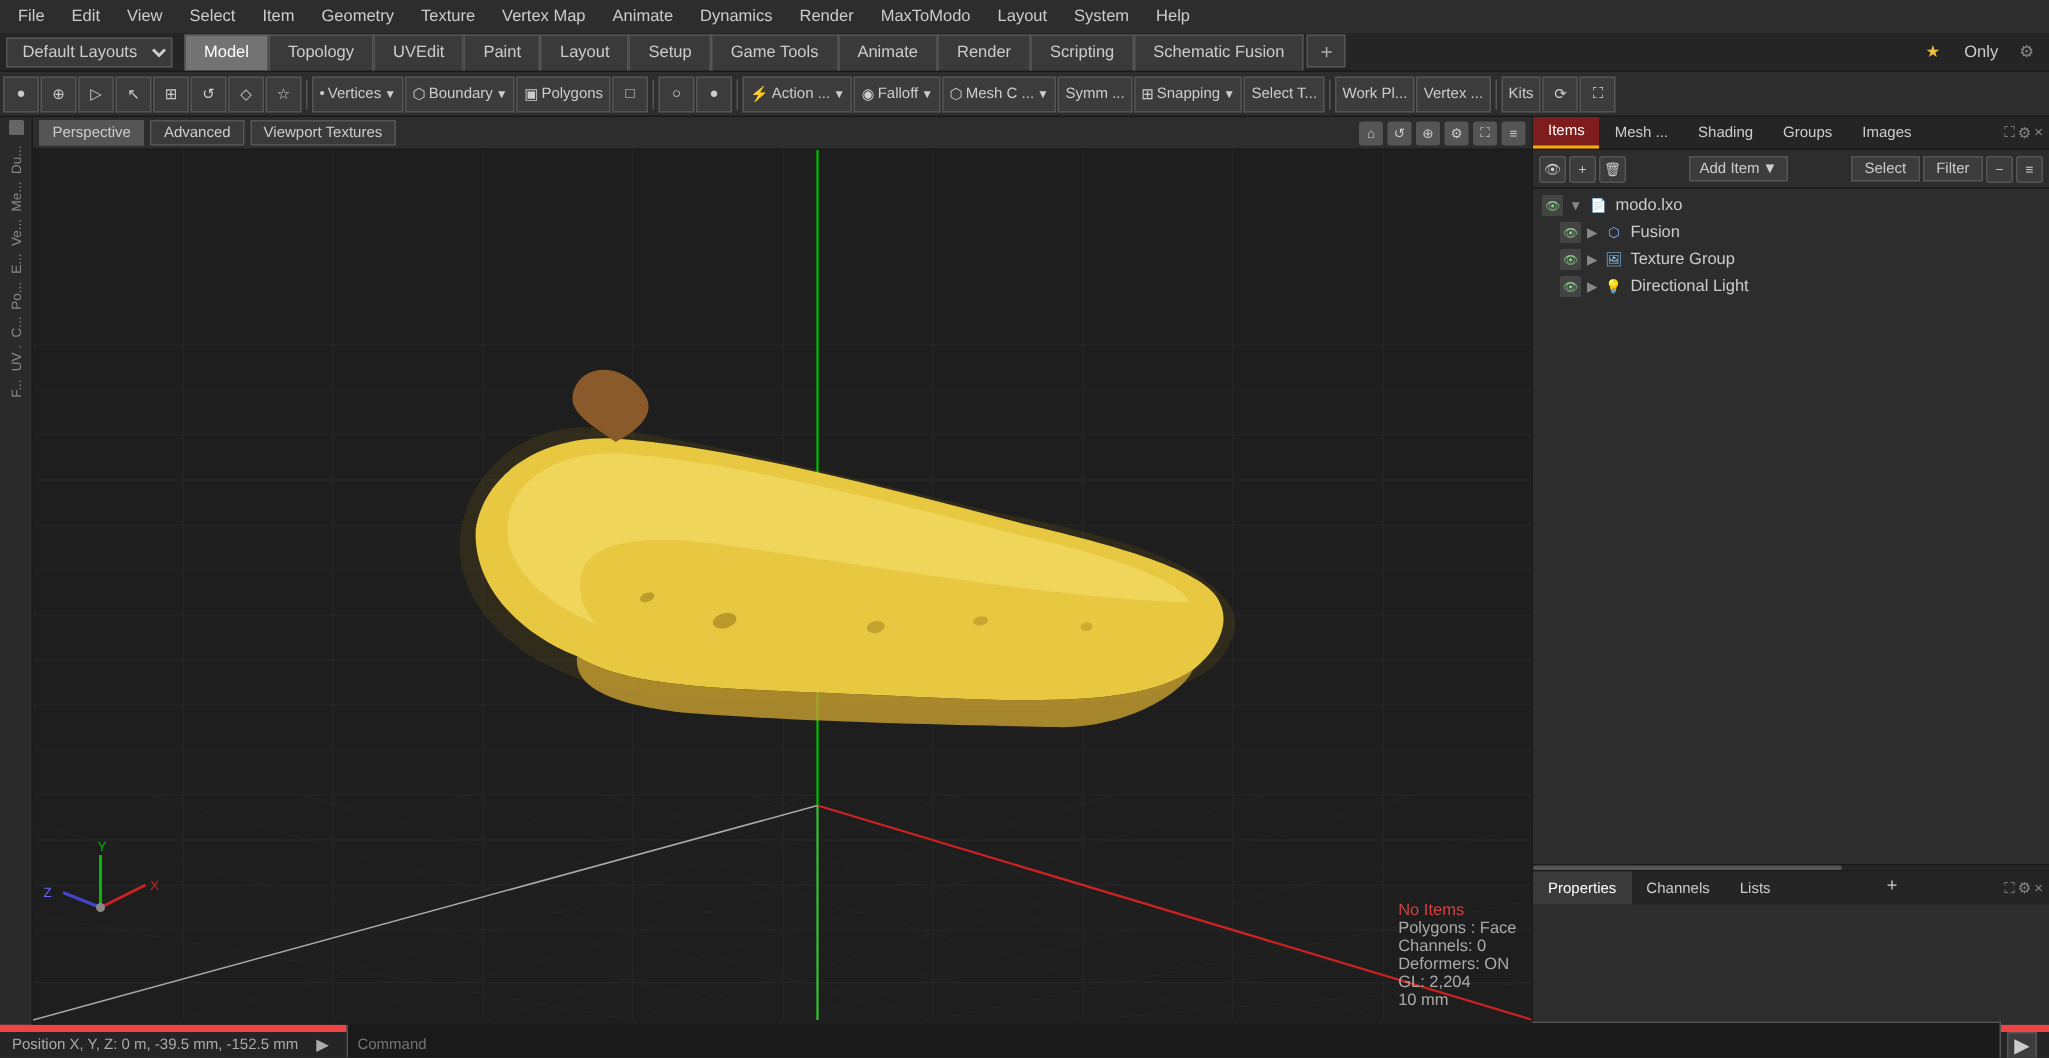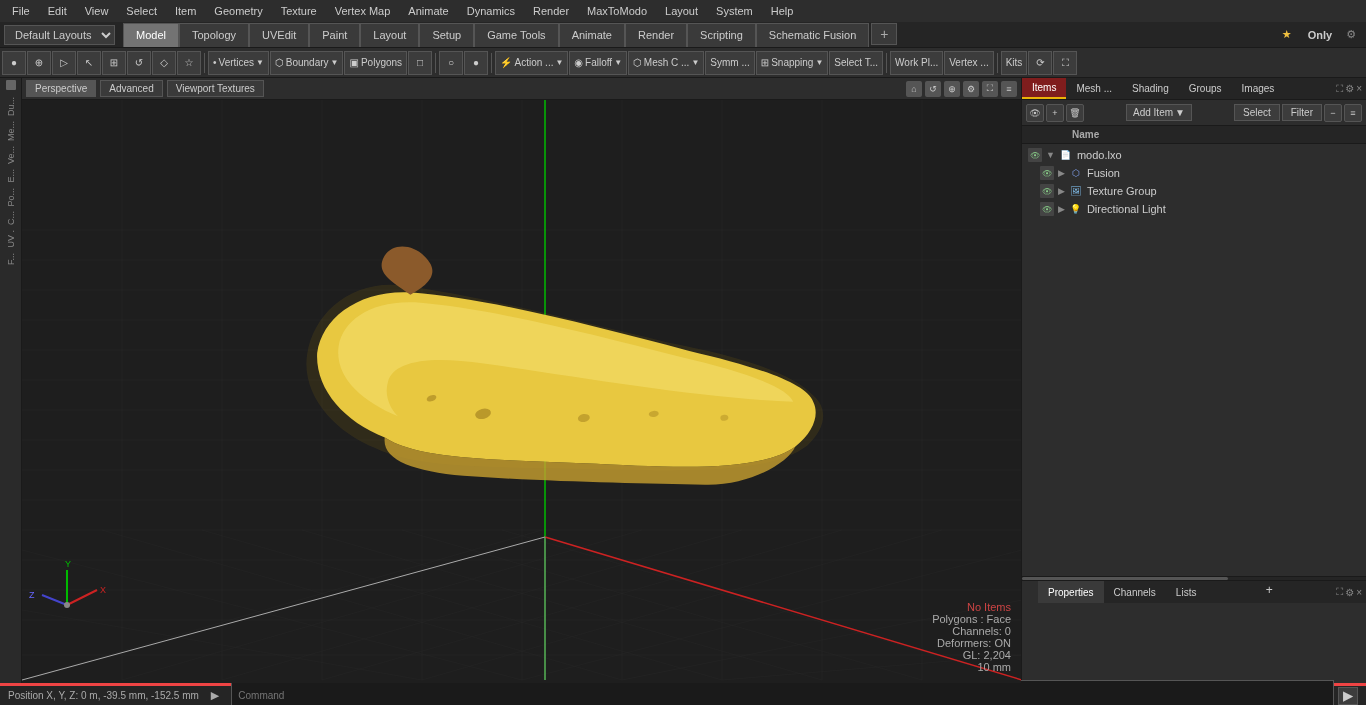--- a/index.html
+++ b/index.html
@@ -10,21 +10,21 @@
     .menu-item { padding: 2px 8px; cursor: pointer; color: #ccc; font-size: 11px; }
 
     
     #layout-tabs { display: flex; align-items: center; background: #252525; height: 26px; border-bottom: 1px solid #1a1a1a; }
     .layout-selector { background: #3a3a3a; color: #ccc; border: 1px solid #555; padding: 2px 6px; font-size: 11px; margin-left: 4px; height: 20px; }
     .tab-group { display: flex; margin-left: 8px; }
     .tab-btn { padding: 3px 12px; background: #3a3a3a; color: #ccc; border: 1px solid #555; border-bottom: none; cursor: pointer; font-size: 11px; height: 24px; display: flex; align-items: center; }
     .tab-btn.active { background: #737373; color: #fff; }
     .tab-add { padding: 2px 8px; background: #3a3a3a; color: #aaa; border: 1px solid #555; cursor: pointer; font-size: 14px; height: 22px; display: flex; align-items: center; margin-left: 2px; }
     .tab-star { color: #f0c040; margin-left: auto; padding: 0 6px; }
-    .tab-only { color: #ccc; padding: 0 6px; font-weight: bold; }
+    .tab-only { color: #ccc; padding: 0 6px; }
 
     
     #toolbar { display: flex; align-items: center; background: #2d2d2d; height: 30px; padding: 0 2px; gap: 1px; border-bottom: 1px solid #1a1a1a; flex-wrap: wrap; }
     .tool-btn { display: flex; align-items: center; justify-content: center; padding: 2px 4px; background: #3c3c3c; border: 1px solid #555; cursor: pointer; height: 24px; color: #ccc; font-size: 10px; min-width: 24px; }
     .tool-btn.icon-only { width: 24px; }
     .tool-sep { width: 1px; background: #555; height: 20px; margin: 0 2px; }
     .tool-dropdown { display: flex; align-items: center; background: #3c3c3c; border: 1px solid #555; padding: 2px 4px; height: 24px; cursor: pointer; color: #ccc; font-size: 10px; gap: 2px; }
     .tool-dropdown .arrow { font-size: 8px; }
 
     
@@ -40,21 +40,21 @@
     #viewport-header { display: flex; align-items: center; background: #2d2d2d; height: 22px; padding: 0 4px; gap: 4px; border-bottom: 1px solid #1a1a1a; }
     .vp-tab { padding: 2px 8px; cursor: pointer; color: #ccc; font-size: 10px; background: #3a3a3a; border: 1px solid #555; }
     .vp-tab.active { background: #555; }
     .vp-controls { margin-left: auto; display: flex; gap: 3px; }
     .vp-icon { width: 16px; height: 16px; background: #555; border-radius: 2px; cursor: pointer; display: flex; align-items: center; justify-content: center; font-size: 9px; color: #ccc; }
 
     
     #viewport-3d { flex: 1; position: relative; overflow: hidden; background: #1a1a1a; }
 
     
-    #viewport-status { position: absolute; bottom: 10px; right: 10px; text-align: right; font-size: 11px; }
+    #viewport-status { position: absolute; bottom: 10px; right: 10px; text-align: left; font-size: 11px; }
     .status-no-items { color: #cc4444; }
     .status-info { color: #aaa; }
 
     
     #right-panel { width: 345px; background: #2d2d2d; border-left: 1px solid #1a1a1a; display: flex; flex-direction: column; }
 
     
     #right-tabs { display: flex; background: #252525; height: 22px; border-bottom: 1px solid #1a1a1a; }
     .right-tab { padding: 2px 10px; cursor: pointer; color: #ccc; font-size: 10px; display: flex; align-items: center; }
     .right-tab.active { background: #7f1d1d; color: #fff; border-bottom: 2px solid #eab308; }
@@ -71,29 +71,29 @@
     .tree-item .item-icon { width: 14px; height: 14px; display: flex; align-items: center; justify-content: center; font-size: 9px; flex-shrink: 0; }
     .tree-item .item-name { font-size: 11px; color: #ccc; }
     .tree-indent { padding-left: 16px; }
 
     
     #col-header { display: flex; align-items: center; background: #252525; height: 18px; padding: 0 4px; border-bottom: 1px solid #1a1a1a; }
     .col-name { font-size: 10px; color: #aaa; font-weight: bold; padding: 0 4px; }
     .rp-vis { width: 14px; height: 14px; background: #444; border-radius: 1px; cursor: pointer; display: flex; align-items: center; justify-content: center; font-size: 8px; }
 
     
-    #right-bottom { border-top: 1px solid #1a1a1a; padding-left: 16px; }
+    #right-bottom { border-top: 1px solid #1a1a1a; }
     #right-bottom-tabs { display: flex; background: #252525; height: 22px; }
     .rb-tab { padding: 2px 10px; cursor: pointer; color: #ccc; font-size: 10px; display: flex; align-items: center; }
     .rb-tab.active { background: #3a3a3a; color: #fff; }
     .rb-add { margin-left: auto; padding: 2px 8px; cursor: pointer; color: #ccc; font-size: 12px; }
     #right-bottom-content { height: 80px; background: #2d2d2d; }
 
     
-    #status-bar { display: flex; align-items: center; background: #252525; height: 22px; padding: 0 8px; border-top: 3px solid #ef4444; gap: 8px; }
+    #status-bar { display: flex; align-items: center; background: #252525; height: 22px; padding: 0 8px; border-top: 5px solid #ef4444; gap: 8px; }
     #status-bar .pos-text { color: #aaa; font-size: 10px; }
     #command-bar { flex: 1; display: flex; align-items: center; gap: 4px; }
     #command-input { flex: 1; background: #1a1a1a; border: 1px solid #555; color: #ccc; padding: 2px 6px; font-size: 10px; height: 32px; }
     .cmd-btn { width: 20px; height: 18px; background: #3c3c3c; border: 1px solid #555; color: #ccc; cursor: pointer; display: flex; align-items: center; justify-content: center; }
     #status-arrow { color: #aaa; padding: 0 4px; cursor: pointer; }
 
     
     .vp-grid { position: absolute; top: 0; left: 0; width: 100%; height: 100%; }
 
     .eye-on { color: #88cc88; }
@@ -393,26 +393,20 @@
         <span>Add Item</span>
         <span>▼</span>
       </div>
       <div style="flex:1;"></div>
       <div class="select-btn">Select</div>
       <div class="filter-btn">Filter</div>
       <div class="rp-icon">−</div>
       <div class="rp-icon">≡</div>
     </div>
 
-    <div id="col-header">
-      <div style="width:14px;"></div>
-      <div style="width:14px;"></div>
-      <div style="width:14px;"></div>
-      <div class="col-name">Name</div>
-    </div>
 
     <div id="items-tree">
 
       <div class="tree-item">
         <div class="rp-vis eye-on">👁</div>
         <div class="arrow">▼</div>
         <div class="item-icon">📄</div>
         <div class="item-name">modo.lxo</div>
       </div>
 

